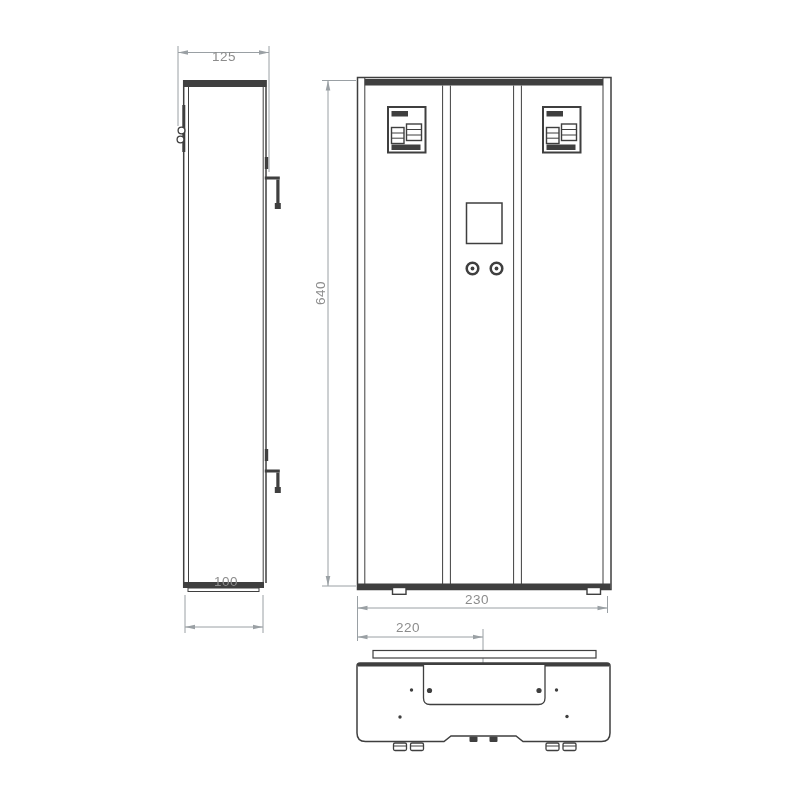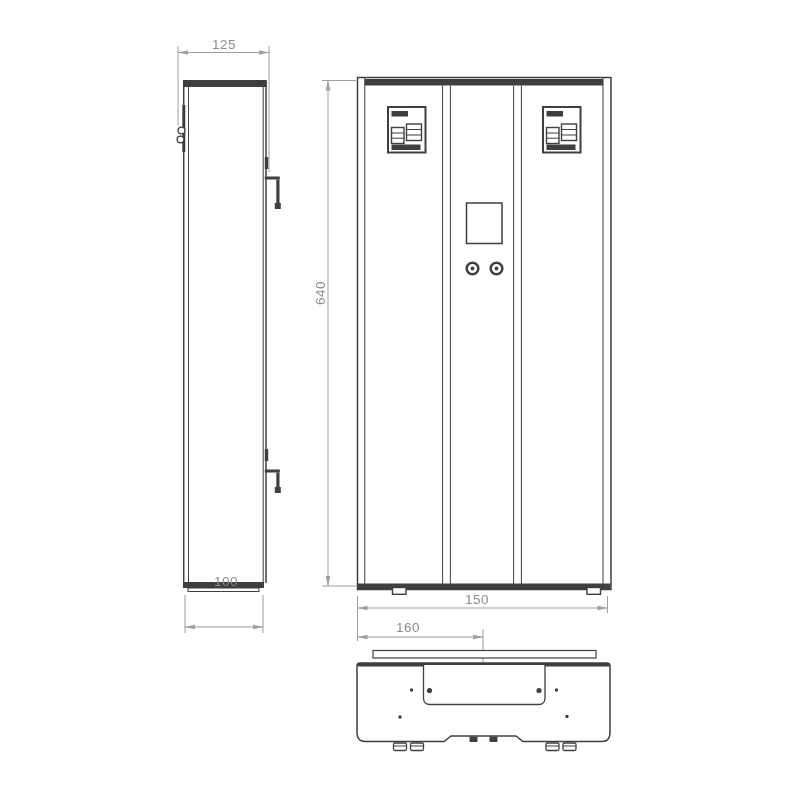--- a/index.html
+++ b/index.html
@@ -188,22 +188,22 @@
         <rect class="ln whf" style="stroke-width:1.3" x="410.5" y="743" width="13" height="7.5" rx="1.5"></rect>
         <line class="ln" style="stroke-width:1" x1="410.5" y1="746" x2="423.5" y2="746"></line>
         <rect class="ln whf" style="stroke-width:1.3" x="546" y="743" width="13" height="7.5" rx="1.5"></rect>
         <line class="ln" style="stroke-width:1" x1="546" y1="746" x2="559" y2="746"></line>
         <rect class="ln whf" style="stroke-width:1.3" x="563" y="743" width="13" height="7.5" rx="1.5"></rect>
         <line class="ln" style="stroke-width:1" x1="563" y1="746" x2="576" y2="746"></line>
       </g>
     </g>
   </svg>
 
-  <div class="dim-label" style="left:224px;top:44px">125</div>
+  <div class="dim-label" style="left:224px;top:56px">125</div>
 
   <div class="dim-label vertical" style="left:320px;top:293px">640</div>
 
   <div class="dim-label" style="left:226px;top:581px">100</div>
 
-  <div class="dim-label" style="left:477px;top:599px">150</div>
-
-  <div class="dim-label" style="left:408px;top:627px">160</div>
+  <div class="dim-label" style="left:477px;top:599px">230</div>
+
+  <div class="dim-label" style="left:408px;top:627px">220</div>
 </div>
 
 </body></html>

